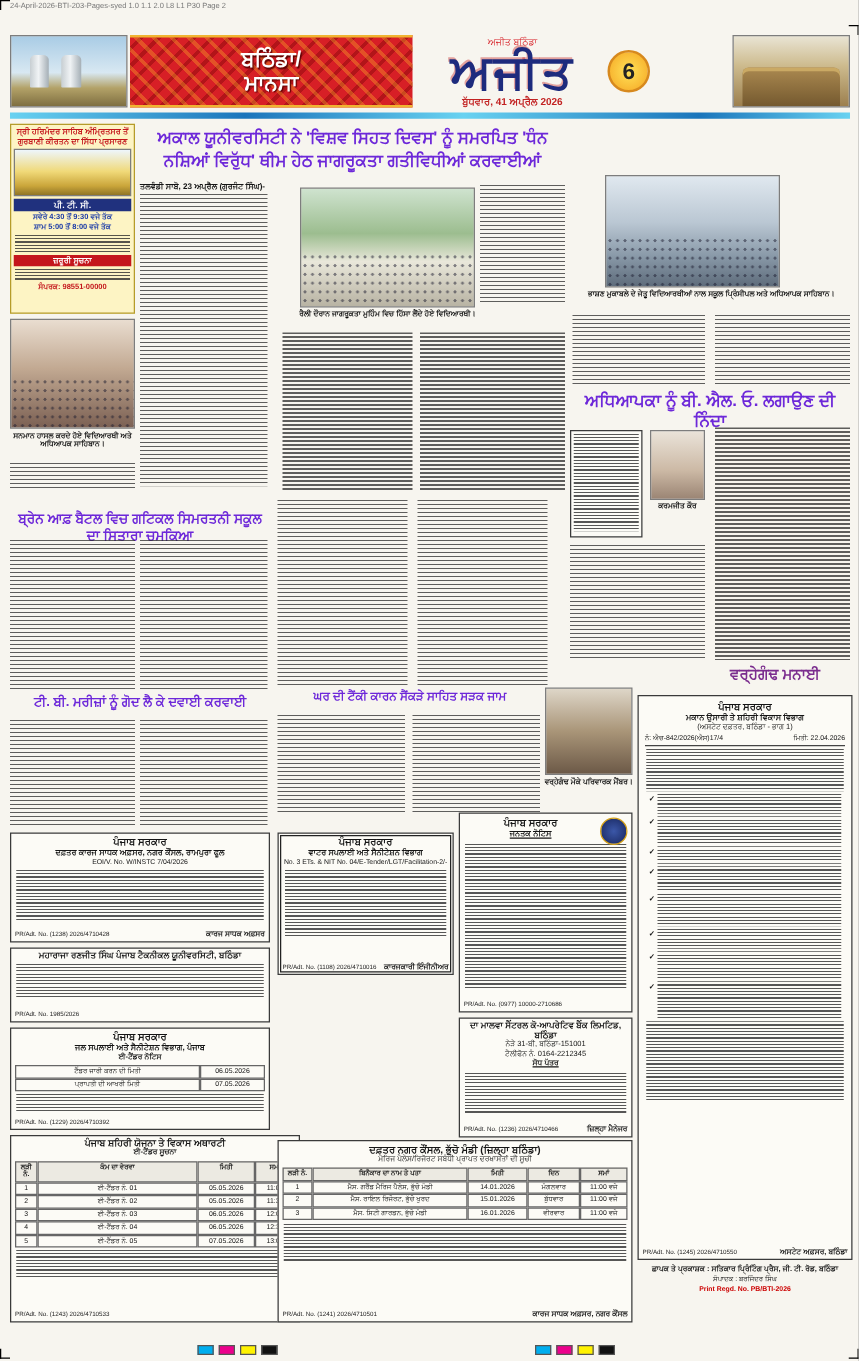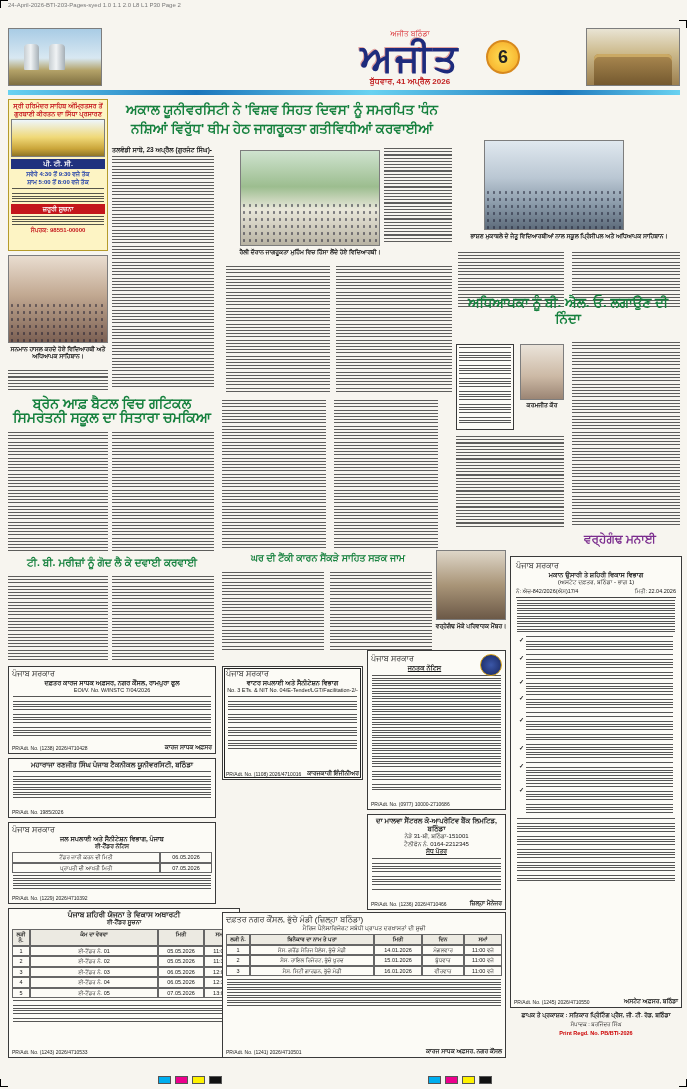--- a/index.html
+++ b/index.html
@@ -2,21 +2,21 @@
 <html><head>
 <meta charset="utf-8">
 <style>
 *{margin:0;padding:0;box-sizing:border-box}
 html,body{background:#9a9a9a}
 #page{position:relative;width:687px;height:1089px;margin:0 auto;background:#f7f5ef;font-family:"Liberation Sans",sans-serif;color:#151515;overflow:hidden}
 .abs{position:absolute}
 
 .gk{background-image:repeating-linear-gradient(180deg,rgba(35,35,35,.72) 0,rgba(35,35,35,.72) 1.1px,rgba(0,0,0,0) 1.1px,rgba(0,0,0,0) 3.2px)}
 .gk2{background-image:repeating-linear-gradient(180deg,rgba(45,45,45,.8) 0,rgba(45,45,45,.8) .9px,rgba(0,0,0,0) .9px,rgba(0,0,0,0) 2.6px)}
-.hl{font-weight:bold;color:#15803d;text-align:center}
+.hl{font-weight:bold;color:#6d28d9;text-align:center}
 .cap{font-size:6px;line-height:7.2px;font-weight:bold;text-align:center;color:#0e0e0e}
 .dl{font-size:6.5px;font-weight:bold;margin-bottom:2px}
 .box{border:1px solid #3a3a3a;background:#fcfbf6}
 .pr{font-size:5px;color:#222;position:absolute;bottom:2px;left:3px;white-space:nowrap}
 .sg{font-size:6px;font-weight:bold;position:absolute;bottom:2px;right:3px;white-space:nowrap}
 .ph{border:1px solid #7d7d7d;overflow:hidden}
 .ph-plant{background:linear-gradient(180deg,#a9cce5 0%,#d8e8f2 52%,#b3a268 74%,#7e6e40 100%)}
 .ph-plant::before,.ph-plant::after{content:"";position:absolute;bottom:26%;width:17%;height:48%;background:linear-gradient(90deg,#c7ced2,#f0f3f5 45%,#a5afb6);border-radius:30% 30% 6% 6%/14% 14% 4% 4%}
 .ph-plant::before{left:16%}.ph-plant::after{left:44%}
 .ph-fort{background:linear-gradient(180deg,#e9e4d4 0%,#cdbb8e 42%,#9c7f4e 100%)}
@@ -33,21 +33,21 @@
 #logo{font-size:38px;font-weight:bold;color:#1d2b7d;letter-spacing:2px;text-align:center;text-shadow:-1px -1px 0 rgba(190,10,10,.35)}
 #pagecircle{width:34px;height:34px;border-radius:50%;background:radial-gradient(#ffe258,#f5a623);border:2px solid #d7891e;display:flex;align-items:center;justify-content:center;font-size:18px;font-weight:bold;color:#232323}
 #bluestrip{background:linear-gradient(90deg,#69d2f1,#1b75bb 28%,#69d2f1 54%,#1b75bb 82%,#69d2f1)}
 #kisanbanner{background:linear-gradient(180deg,#f7a823,#d2691e 58%,#8a3a10);color:#fff;font-weight:bold;text-align:center;font-size:11.5px;line-height:15px;padding-top:5px;text-shadow:1px 1px 1px rgba(0,0,0,.4);border-radius:2px}
 .adbox{border:1px solid #b59b2a;background:#fdf4c4;padding:2px;font-size:6px}
 .adtitle{color:#c4161c;font-weight:bold;font-size:6.5px;line-height:7.6px;text-align:center}
 .adstrip{background:#20317e;color:#fff;font-weight:bold;font-size:7px;text-align:center;padding:1px 0;margin:2px 0}
 .adsch{color:#1a3aa8;font-weight:bold;font-size:6px;text-align:center;line-height:7.5px}
 .adnotice{background:#c4161c;color:#fff;font-weight:bold;font-size:6.5px;text-align:center;padding:1px 0;margin:2px 0}
 .adcontact{color:#c4161c;font-weight:bold;font-size:6px;text-align:center}
-.ngov{font-weight:normal;text-align:left;font-size:8px;line-height:9.5px}
+.ngov{font-weight:bold;text-align:center;font-size:8px;line-height:9.5px}
 .ndept{font-weight:bold;text-align:center;font-size:6.5px;line-height:8px}
 .nsub{text-align:center;font-size:6px;line-height:7.5px}
 .nref{font-size:5.5px;text-align:center;line-height:7px}
 .trow{display:grid;grid-template-columns:var(--cols)}
 .tcell{border:.5px solid #666;font-size:5.5px;line-height:6.5px;padding:1px;text-align:center;overflow:hidden;min-height:8px}
 .thead .tcell{font-weight:bold;background:#eceae2}
 .seal{position:absolute;right:3px;top:3px;width:22px;height:22px;border-radius:50%;background:radial-gradient(#3b57a8,#17255c);border:1px solid #d4a017}
 .blt{display:flex;gap:2px;margin:2px 3px}
 .blt .ck{font-size:6px;font-weight:bold}
 .blt .gk2{flex:1}
@@ -64,20 +64,26 @@
 
 <div id="page">
 
   <div class="abs" style="left:8px;top:2px;font-size:6px;color:#777">24-April-2026-BTI-203-Pages-syed   1.0  1.1  2.0   L8  L1  P30   Page 2</div>
   <div class="crop tl"></div>
   <div class="crop tr"></div>
   <div class="crop bl"></div>
   <div class="crop br"></div>
 
   <div class="abs ph ph-plant" style="left:8px;top:28px;width:94px;height:58px"></div>
+  <div id="banner" class="abs" style="left:104px;top:28px;width:226px;height:58px">
+    <div class="bt">
+      <span>ਬਠਿੰਡਾ/</span>
+      <span>ਮਾਨਸਾ</span>
+    </div>
+  </div>
   <div class="abs" style="left:330px;top:29px;width:160px;text-align:center;font-size:7.5px;font-weight:normal;color:#d71f26">ਅਜੀਤ ਬਠਿੰਡਾ</div>
   <div id="logo" class="abs" style="left:330px;top:37px;width:160px">ਅਜੀਤ</div>
   <div class="abs" style="left:330px;top:77px;width:160px;text-align:center;font-size:8px;font-weight:bold;color:#c22222">ਬੁੱਧਵਾਰ, 41 ਅਪ੍ਰੈਲ 2026</div>
   <div id="pagecircle" class="abs" style="left:486px;top:40px">6</div>
   <div class="abs ph ph-fort" style="left:586px;top:28px;width:94px;height:58px"></div>
   <div id="bluestrip" class="abs" style="left:8px;top:90px;width:672px;height:5px"></div>
 
   <div class="abs adbox" style="left:8px;top:99px;width:100px;height:152px">
     <div class="adtitle">ਸ੍ਰੀ ਹਰਿਮੰਦਰ ਸਾਹਿਬ ਅੰਮ੍ਰਿਤਸਰ ਤੋਂ</div>
     <div class="adtitle">ਗੁਰਬਾਣੀ ਕੀਰਤਨ ਦਾ ਸਿੱਧਾ ਪ੍ਰਸਾਰਣ</div>
@@ -110,33 +116,33 @@
   <div class="abs gk" style="left:226px;top:266px;width:104px;height:126px"></div>
   <div class="abs gk" style="left:336px;top:266px;width:116px;height:126px"></div>
 
   <div class="abs ph ph-group" style="left:484px;top:140px;width:140px;height:90px">
       <div class="crowd"></div>
     </div>
   <div class="abs cap" style="left:458px;top:233px;width:222px">ਭਾਸ਼ਣ ਮੁਕਾਬਲੇ ਦੇ ਜੇਤੂ ਵਿਦਿਆਰਥੀਆਂ ਨਾਲ ਸਕੂਲ ਪ੍ਰਿੰਸੀਪਲ ਅਤੇ ਅਧਿਆਪਕ ਸਾਹਿਬਾਨ।</div>
   <div class="abs gk" style="left:458px;top:252px;width:106px;height:56px"></div>
   <div class="abs gk" style="left:572px;top:252px;width:108px;height:56px"></div>
 
-  <div class="abs hl" style="left:456px;top:295px;width:224px;font-size:13.5px">ਅਧਿਆਪਕਾ ਨੂੰ ਬੀ. ਐਲ. ਓ. ਲਗਾਉਣ ਦੀ ਨਿੰਦਾ</div>
+  <div class="abs hl" style="left:456px;top:313px;width:224px;font-size:13.5px">ਅਧਿਆਪਕਾ ਨੂੰ ਬੀ. ਐਲ. ਓ. ਲਗਾਉਣ ਦੀ ਨਿੰਦਾ</div>
   <div class="abs gk" style="left:572px;top:342px;width:108px;height:186px"></div>
   <div class="abs box" style="left:456px;top:344px;width:58px;height:86px;padding:2px">
     <div class="gk2" style="height:78px"></div>
   </div>
   <div class="abs ph ph-port" style="left:520px;top:344px;width:44px;height:56px;background-color:#fff"></div>
   <div class="abs cap" style="left:516px;top:402px;width:52px">ਕਰਮਜੀਤ ਕੌਰ</div>
   <div class="abs gk" style="left:456px;top:436px;width:108px;height:92px"></div>
 
   <div class="abs gk" style="left:222px;top:400px;width:104px;height:148px"></div>
   <div class="abs gk" style="left:334px;top:400px;width:104px;height:148px"></div>
 
-  <div class="abs hl" style="left:8px;top:396px;width:208px;font-size:14px;line-height:14px">ਬ੍ਰੇਨ ਆਫ਼ ਬੈਟਲ ਵਿਚ ਗਟਿਕਲ ਸਿਮਰਤਨੀ ਸਕੂਲ ਦਾ ਸਿਤਾਰਾ ਚਮਕਿਆ</div>
+  <div class="abs hl" style="left:8px;top:408px;width:208px;font-size:11px;line-height:14px">ਬ੍ਰੇਨ ਆਫ਼ ਬੈਟਲ ਵਿਚ ਗਟਿਕਲ ਸਿਮਰਤਨੀ ਸਕੂਲ ਦਾ ਸਿਤਾਰਾ ਚਮਕਿਆ</div>
   <div class="abs gk" style="left:8px;top:432px;width:100px;height:120px"></div>
   <div class="abs gk" style="left:112px;top:432px;width:102px;height:120px"></div>
   <div class="abs hl" style="left:8px;top:556px;width:208px;font-size:10.5px">ਟੀ. ਬੀ. ਮਰੀਜ਼ਾਂ ਨੂੰ ਗੋਦ ਲੈ ਕੇ ਦਵਾਈ ਕਰਵਾਈ</div>
   <div class="abs gk" style="left:8px;top:576px;width:100px;height:84px"></div>
   <div class="abs gk" style="left:112px;top:576px;width:102px;height:84px"></div>
 
   <div class="abs hl" style="left:222px;top:552px;width:212px;font-size:9.5px">ਘਰ ਦੀ ਟੈਂਕੀ ਕਾਰਨ ਸੈਂਕੜੇ ਸਾਹਿਤ ਸੜਕ ਜਾਮ</div>
   <div class="abs gk" style="left:222px;top:572px;width:102px;height:78px"></div>
   <div class="abs gk" style="left:330px;top:572px;width:102px;height:78px"></div>
   <div class="abs hl" style="left:558px;top:532px;width:124px;font-size:12px;color:#7b2d8e">ਵਰ੍ਹੇਗੰਢ ਮਨਾਈ</div>

